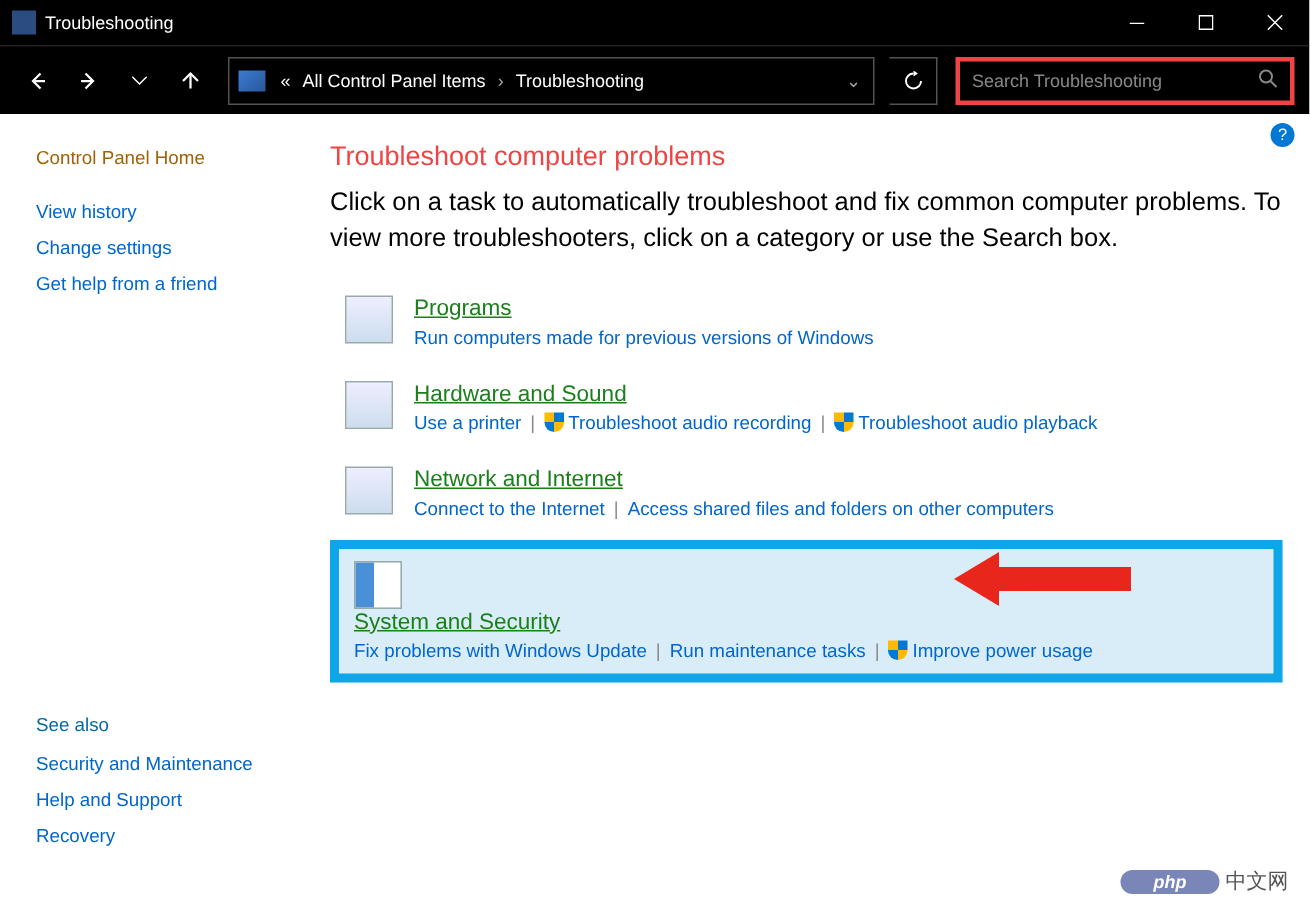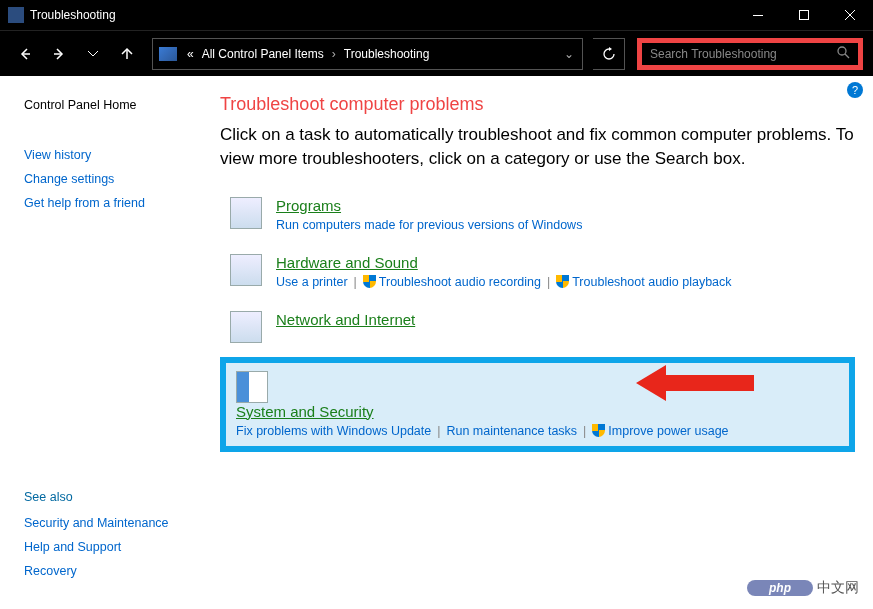--- a/index.html
+++ b/index.html
@@ -12,30 +12,30 @@
 
 .navbar { height: 46px; background: #000; display: flex; align-items: center; padding: 0 10px; gap: 4px; border-top: 1px solid #222; }
 .nav-btn { width: 30px; height: 30px; display: flex; align-items: center; justify-content: center; color: #fff; }
 .address-bar { flex: 1; height: 32px; background: #000; border: 1px solid #535353; display: flex; align-items: center; color: #fff; font-size: 12px; margin: 0 6px; }
 .address-bar .cp-icon { width: 18px; height: 14px; margin: 0 6px; background: linear-gradient(135deg,#3a7bd5,#2b5797); display: inline-block; }
 .address-bar .crumb { padding: 0 4px; }
 .address-bar .chev { padding: 0 4px; color: #aaa; }
 .address-bar .spacer { flex: 1; }
 .address-bar .drop { width: 26px; text-align: center; color: #aaa; }
 .refresh-btn { width: 32px; height: 32px; border: 1px solid #535353; border-left: none; display: flex; align-items: center; justify-content: center; color: #fff; margin-right: 8px; }
-.search-box { width: 226px; height: 32px; background: #000; border: 5px solid #ef4444; display: flex; align-items: center; color: #888; font-size: 12px; padding: 0 8px; }
+.search-box { width: 226px; height: 32px; background: #000; border: 3px solid #ef4444; display: flex; align-items: center; color: #888; font-size: 12px; padding: 0 8px; }
 .search-box input { flex: 1; background: transparent; border: none; color: #fff; font-size: 12px; outline: none; }
 .search-box input::placeholder { color: #888; }
 
 .content { display: flex; height: calc(609px - 76px); position: relative; }
 .help-dot { position: absolute; top: 6px; right: 10px; width: 16px; height: 16px; border-radius: 50%; background: #0078d4; color: #fff; font-size: 11px; display: flex; align-items: center; justify-content: center; }
 
 .sidebar { width: 200px; padding: 22px 0 0 24px; font-size: 12.5px; }
 .sidebar a { display: block; color: #0066cc; text-decoration: none; margin-bottom: 10px; }
-.sidebar a.home { color: #000000; margin-bottom: 36px; }
+.sidebar a.home { color: #a16207; margin-bottom: 22px; }
 .sidebar .see-also { margin-top: 280px; color: #0369a1; margin-bottom: 12px; }
 
 .main { flex: 1; padding: 18px 18px 0 20px; }
 .main h1 { color: #ef4444; font-weight: 400; font-size: 18px; margin-bottom: 8px; }
 .main .intro { font-size: 17px; color: #000; line-height: 1.4; margin-bottom: 18px; }
 
 .category { display: flex; padding: 8px 10px; margin-bottom: 6px; }
 .category.highlight { background: #d9edf9; border: 6px solid #0ea5e9; position: relative; flex-direction: column; }
 .cat-icon { width: 32px; height: 32px; margin-right: 14px; flex-shrink: 0; border: 1px solid #9aa; background: linear-gradient(#eef,#cde); }
 .cat-icon.sys { background: linear-gradient(90deg,#4a90d9 40%,#fff 40%); }
@@ -145,21 +145,21 @@
         <div class="category">
           <div class="cat-icon"></div>
           <div class="cat-body"><a href="#" class="cat-title">Programs</a><div class="cat-links"><a href="#">Run computers made for previous versions of Windows</a></div></div>
         </div>
         <div class="category">
           <div class="cat-icon"></div>
           <div class="cat-body"><a href="#" class="cat-title">Hardware and Sound</a><div class="cat-links"><a href="#">Use a printer</a><span class="sep">|</span><span class="shield"></span><a href="#">Troubleshoot audio recording</a><span class="sep">|</span><span class="shield"></span><a href="#">Troubleshoot audio playback</a></div></div>
         </div>
         <div class="category">
           <div class="cat-icon"></div>
-          <div class="cat-body"><a href="#" class="cat-title">Network and Internet</a></div>
+          <div class="cat-body"><a href="#" class="cat-title">Network and Internet</a><div class="cat-links"><a href="#">Connect to the Internet</a><span class="sep">|</span><a href="#">Access shared files and folders on other computers</a></div></div>
         </div>
         <div class="category highlight">
           <div class="cat-icon sys"></div>
           <div class="cat-body"><a href="#" class="cat-title">System and Security</a><div class="cat-links"><a href="#">Fix problems with Windows Update</a><span class="sep">|</span><a href="#">Run maintenance tasks</a><span class="sep">|</span><span class="shield"></span><a href="#">Improve power usage</a></div></div>
           <svg width="120" height="40" class="arrow">
             <polygon class="arrow-body" points="0,20 30,2 30,12 118,12 118,28 30,28 30,38"></polygon>
           </svg>
         </div>
       </div>
   </div>

